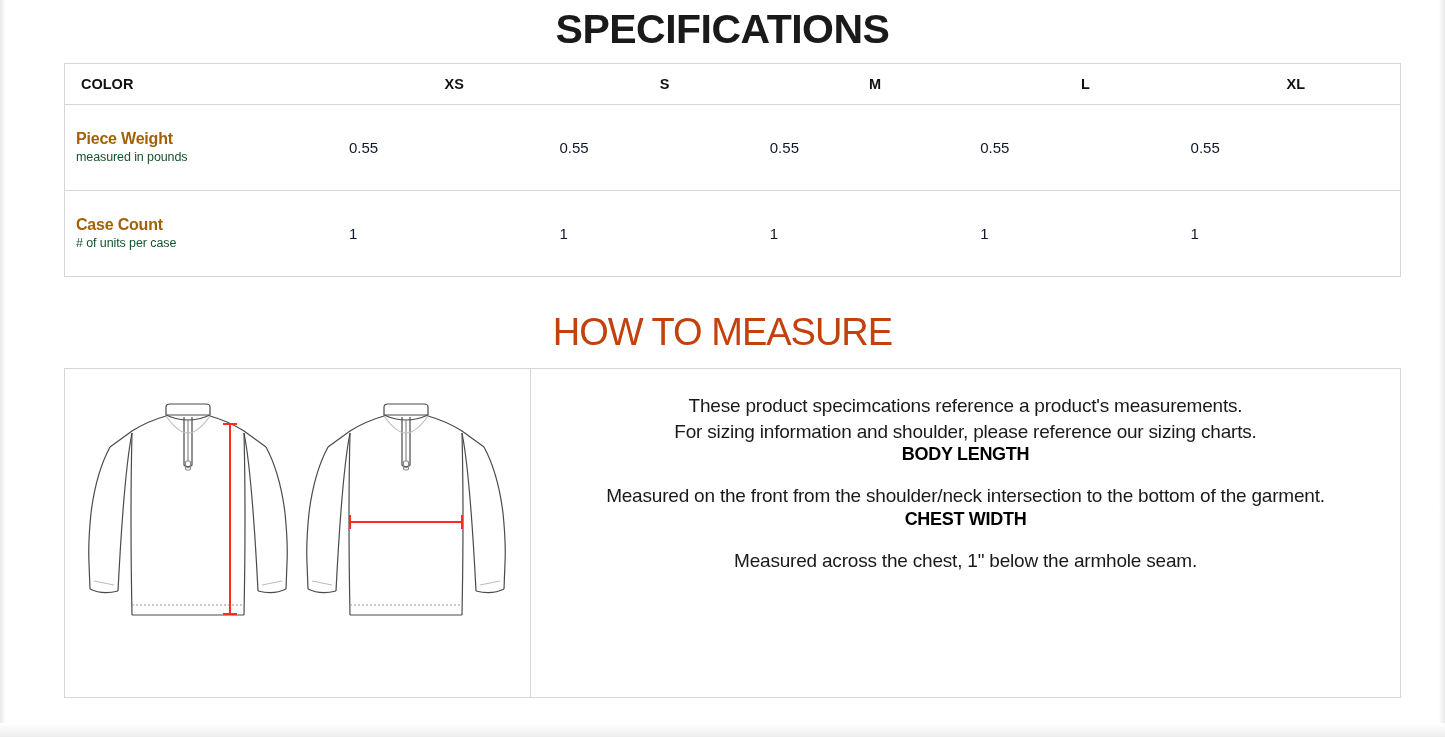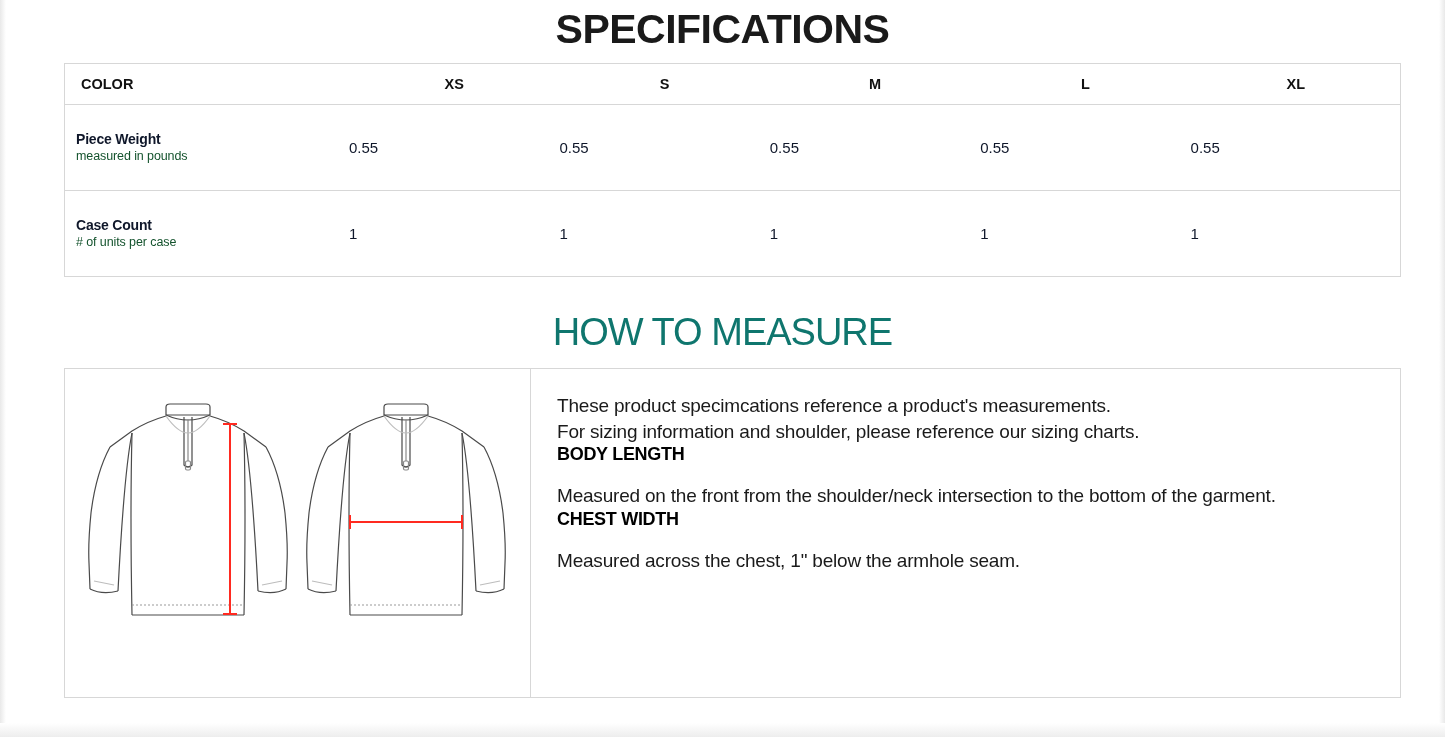--- a/index.html
+++ b/index.html
@@ -81,23 +81,23 @@
   }
   table.spec tbody td.label {
     text-align: left;
     padding-left: 12px;
   }
   table.spec tbody td.val {
     font-size: 15px;
     color: #0f172a;
   }
   .lbl-main {
-    font-size: 14px;
+    font-size: 16px;
     font-weight: bold;
-    color: #0f172a;
+    color: #a16207;
     line-height: 1.25;
     letter-spacing: -0.2px;
   }
   .lbl-sub {
     font-size: 12.5px;
     font-weight: normal;
     color: #14532d;
     line-height: 1.3;
     letter-spacing: -0.1px;
   }
@@ -117,21 +117,21 @@
     right: 0; top: 0;
     width: 1px; height: 100%;
     background: #d7d7d7;
   }
 
   .measure-title {
     text-align: center;
     font-size: 38px;
     font-weight: 400;
     letter-spacing: -1px;
-    color: #0f766e;
+    color: #c2410c;
     margin: 34px 0 14px 0;
   }
 
   .measure-box {
     margin: 0 44px 0 64px;
     width: 1337px;
     box-sizing: border-box;
     border: 1px solid #d7d7d7;
     display: flex;
     height: 330px;
@@ -141,21 +141,21 @@
     border-right: 1px solid #d7d7d7;
     display: flex;
     align-items: center;
     justify-content: center;
     box-sizing: border-box;
   }
   .measure-right {
     flex: 1;
     padding: 24px 26px 0 26px;
     box-sizing: border-box;
-    text-align: left;
+    text-align: center;
   }
   .intro {
     font-size: 19px;
     color: #1a1a1a;
     line-height: 1.35;
     letter-spacing: -0.2px;
   }
   .sub-head {
     font-size: 18px;
     font-weight: bold;

